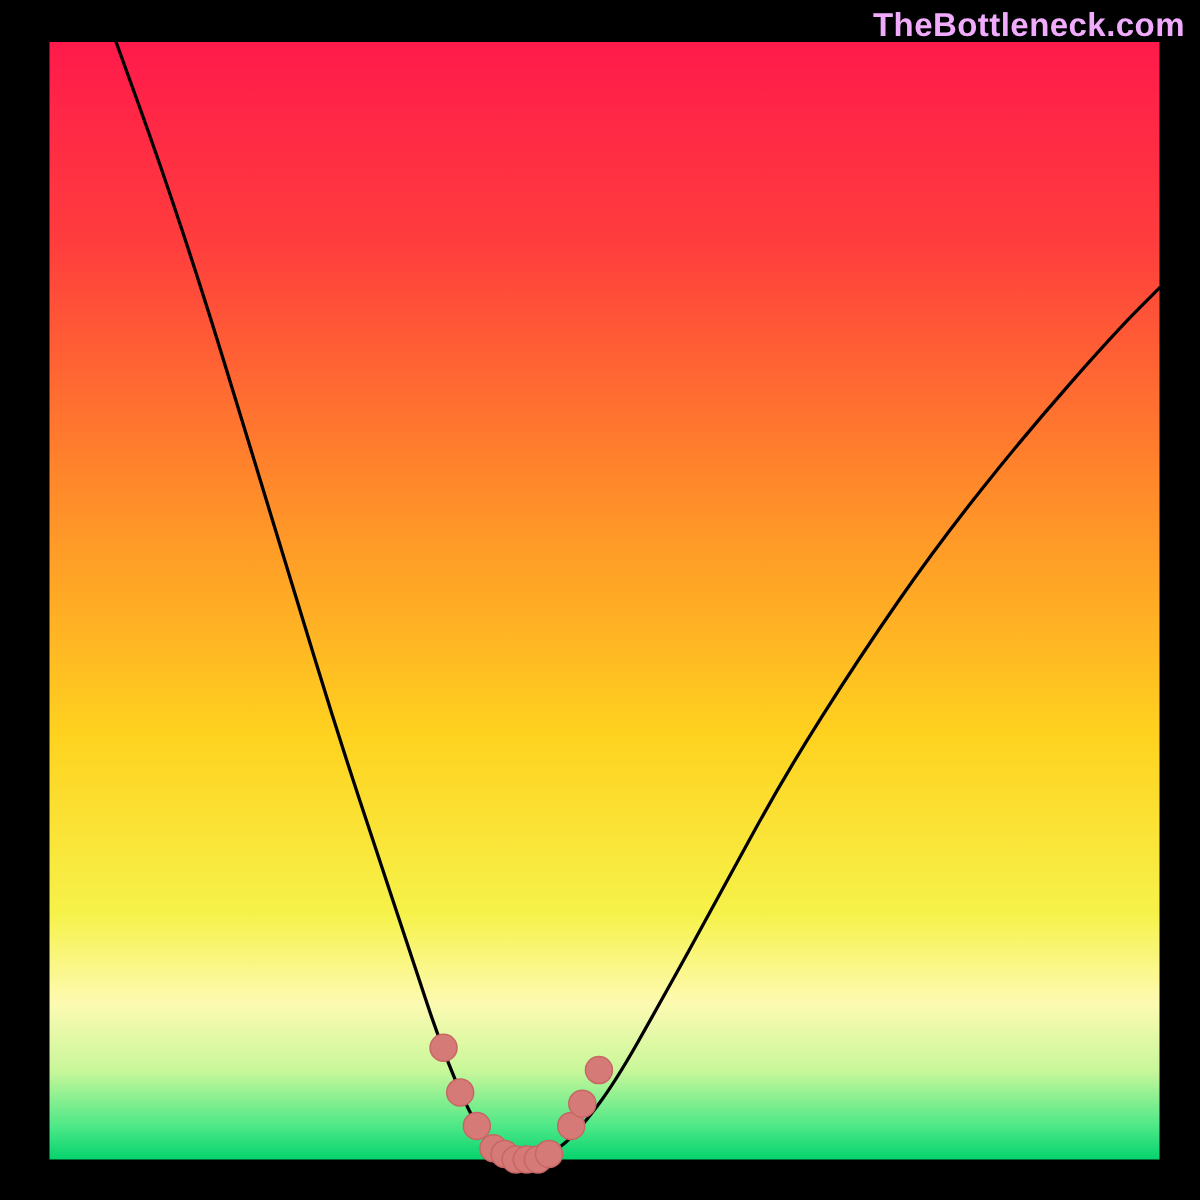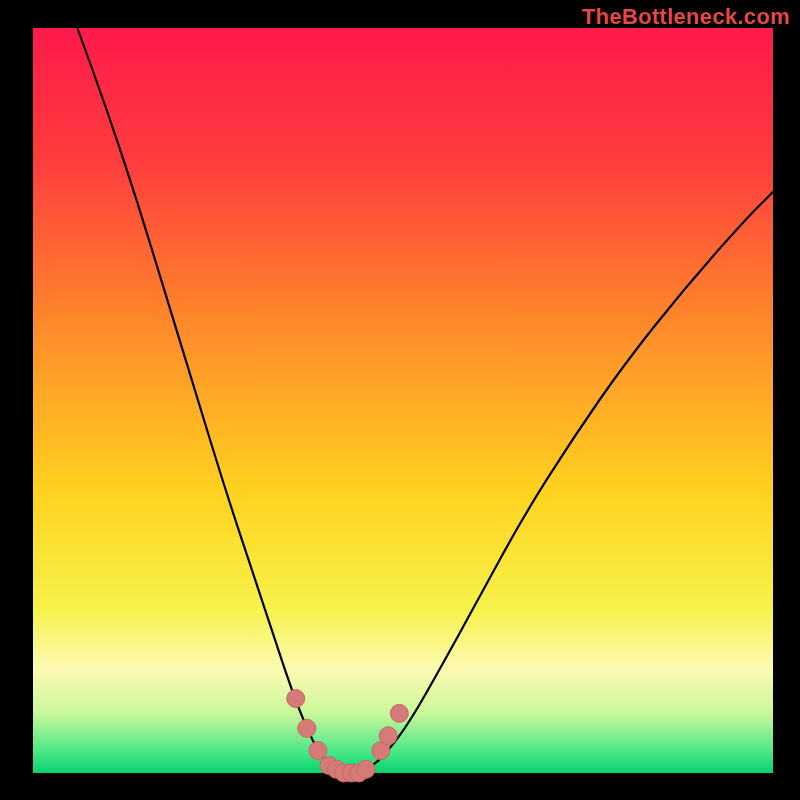--- a/index.html
+++ b/index.html
@@ -13,21 +13,21 @@
   }
   .wrap {
     position: relative;
     width: 800px;
     height: 800px;
   }
   .attrib {
     position: absolute;
     top: 4px;
     right: 10px;
-    color: #ef4444;
+    color: #f0abfc;
     font-size: 22px;
     font-weight: 600;
     letter-spacing: 0.3px;
     z-index: 3;
   }
   svg {
     position: absolute;
     left: 0;
     top: 0;
   }

